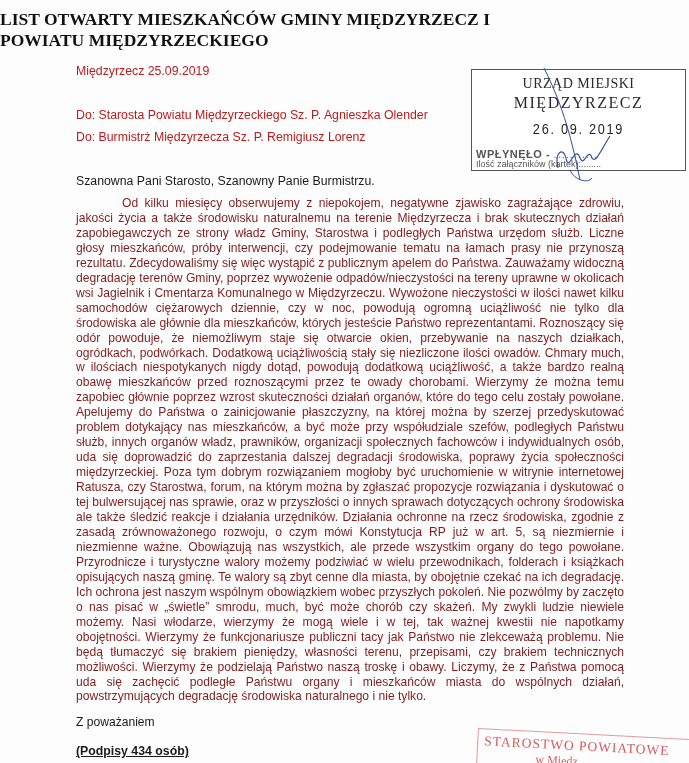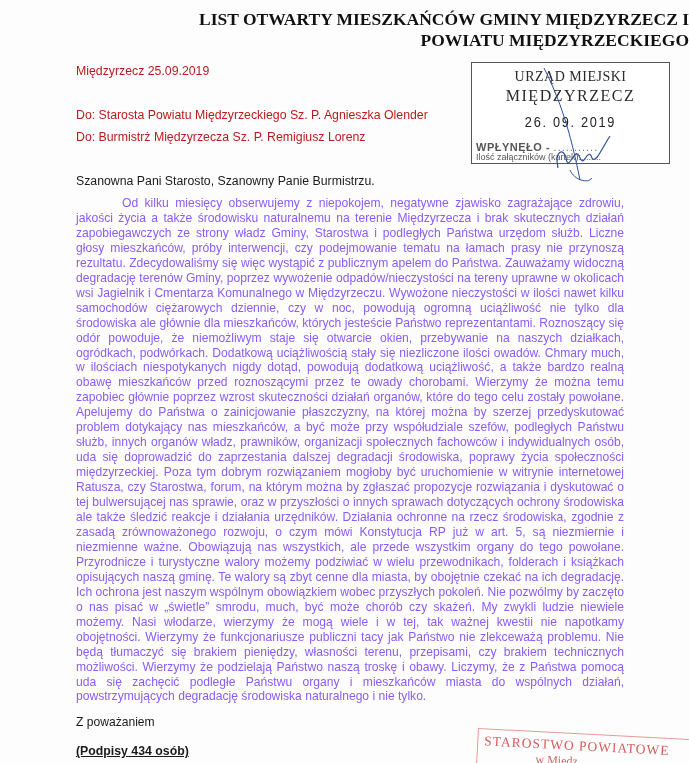--- a/index.html
+++ b/index.html
@@ -1,47 +1,47 @@
 <!DOCTYPE html>
 <html><head>
 <meta charset="utf-8">
 <style>
   html, body { margin: 0; padding: 0; background: #ffffff; }
   body { width: 689px; height: 763px; overflow: hidden; position: relative; color: #1a1a1a; }
   .page { position: absolute; left: 0; top: 0; width: 689px; height: 763px; background: #fdfdfd; }
   .title {
-    position: absolute; left: 0; top: 9px; width: 689px; text-align: right;
+    position: absolute; left: 0; top: 9px; width: 689px; text-align: left;
     font-family: "Liberation Serif", serif; font-weight: bold; font-size: 17.5px; line-height: 21px;
     color: #111;
   }
   .meta {
     position: absolute; left: 76px; font-family: "Liberation Sans", sans-serif; font-size: 12.3px; color: #b91c1c;
     white-space: nowrap;
   }
   .stamp {
-    position: absolute; left: 471px; top: 62px; width: 197px; height: 100px;
-    border: 1px solid #555; background: #fff;
+    position: absolute; left: 471px; top: 69px; width: 197px; height: 100px;
+    border: 1px solid #555; background: #fff; padding-left: 16px;
   }
   .stamp .s1 { position: absolute; left: 0; width: 100%; top: 6px; text-align: center;
     font-family: "Liberation Serif", serif; font-size: 14px; color: #2a2a2a; letter-spacing: 0.5px; }
   .stamp .s2 { position: absolute; left: 0; width: 100%; top: 24px; text-align: center;
     font-family: "Liberation Serif", serif; font-size: 16px; color: #2a2a2a; letter-spacing: 1.5px; }
   .stamp .s3 { position: absolute; left: 0; width: 100%; top: 50px; text-align: center;
     font-family: "Liberation Sans Narrow", "Liberation Sans", sans-serif; font-size: 15px; color: #222; letter-spacing: 2px; transform: scaleX(0.85); }
   .stamp .s4 { position: absolute; left: 4px; top: 78px; font-family: "Liberation Sans", sans-serif; font-weight: bold;
     font-size: 11px; color: #555; letter-spacing: 0.5px; }
   .stamp .s4 .dots { font-weight: normal; letter-spacing: 1px; color: #777; }
   .stamp .s5 { position: absolute; left: 4px; top: 89px; font-family: "Liberation Sans", sans-serif;
     font-size: 9px; color: #555; white-space: nowrap; }
   .sig { position: absolute; left: 530px; top: 60px; width: 110px; height: 130px; pointer-events: none; }
   .salutation { position: absolute; left: 76px; top: 174px; font-family: "Liberation Sans", sans-serif; font-size: 12.3px; }
   .body-text {
     position: absolute; left: 76px; top: 196px; width: 548px;
     font-family: "Liberation Sans", sans-serif; font-size: 12.1px; line-height: 14.95px;
-    text-align: justify; color: #8b5cf6;
+    text-align: justify; color: #7f1d1d;
   }
   .body-text p { margin: 0; text-indent: 46px; }
   .closing { position: absolute; left: 76px; top: 715px; font-family: "Liberation Sans", sans-serif; font-size: 12.1px; }
   .signatures { position: absolute; left: 76px; top: 744px; font-family: "Liberation Sans", sans-serif; font-size: 12.3px;
     font-weight: bold; text-decoration: underline; }
   .red-stamp {
     position: absolute; left: 478px; top: 728px; width: 230px; height: 60px;
     border: 1px solid #e59a9a; transform: rotate(3deg); transform-origin: left top;
   }
   .red-stamp .r1 { position: absolute; left: 6px; top: 4px; font-family: "Liberation Serif", serif; font-size: 13.5px;

